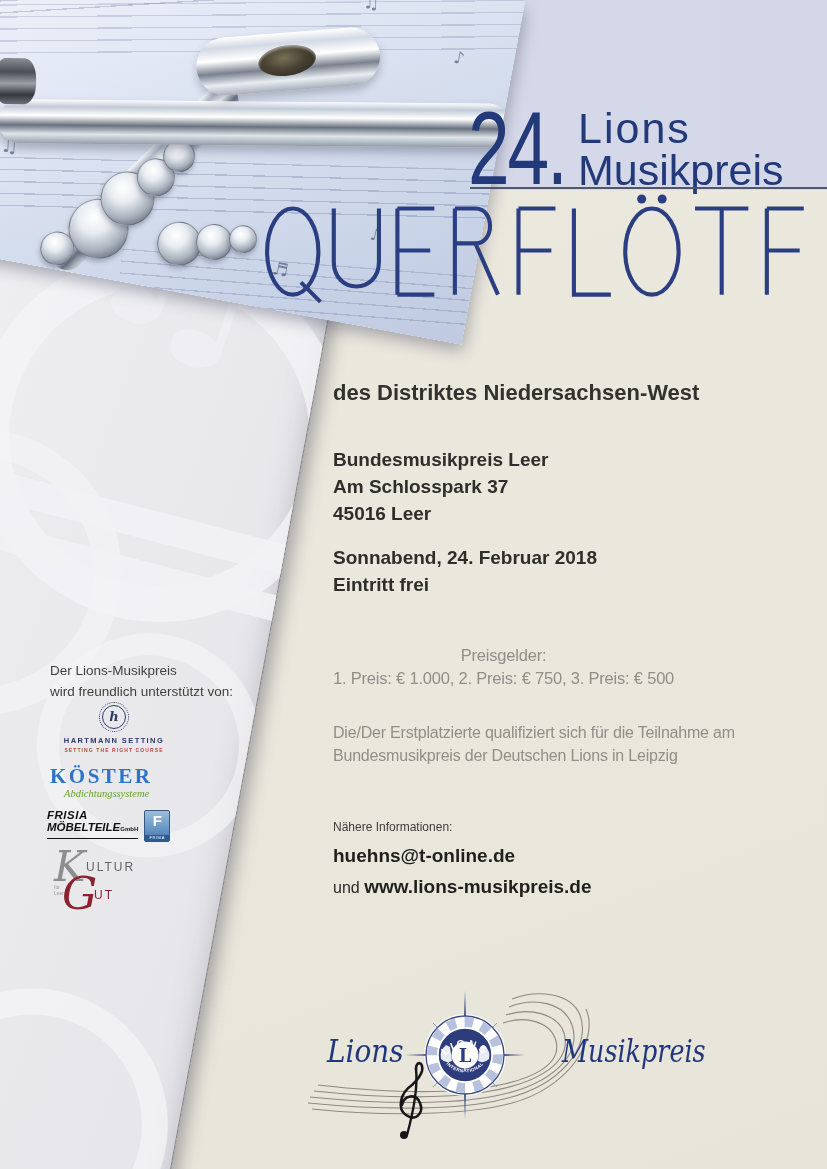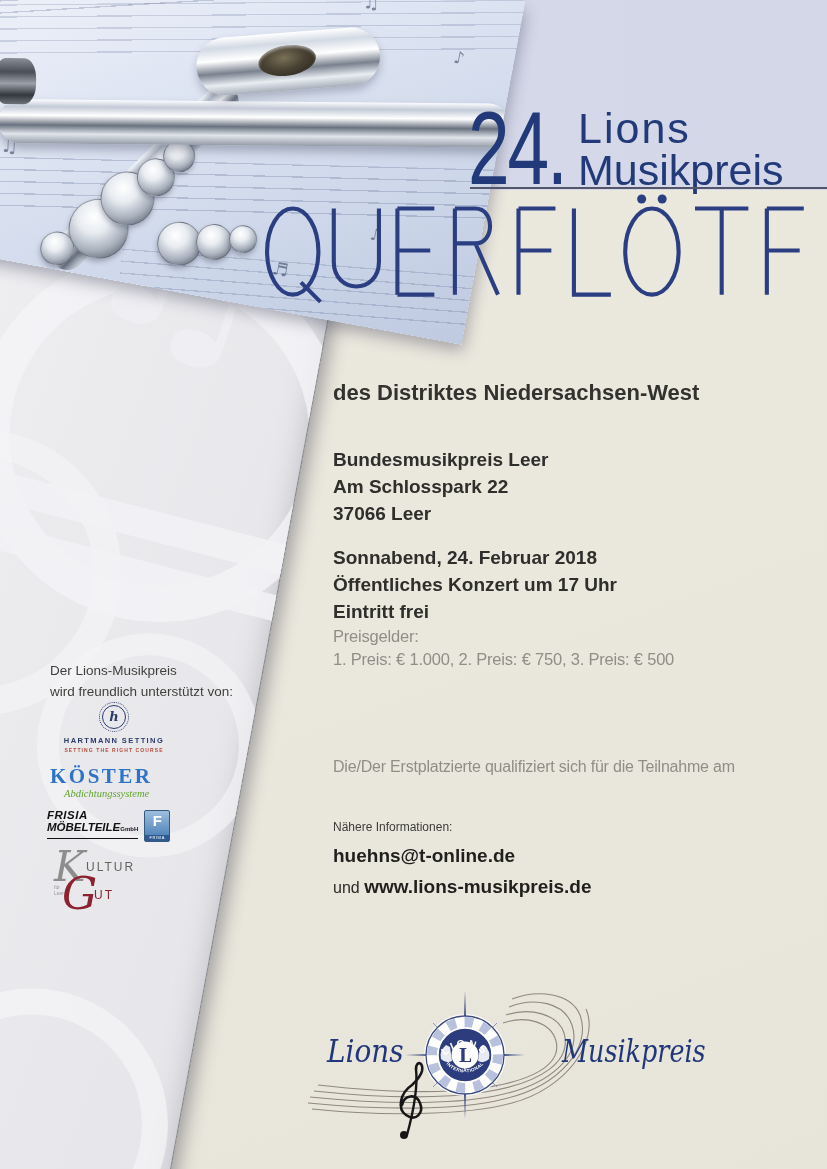--- a/index.html
+++ b/index.html
@@ -92,22 +92,22 @@
   .rule{left:470px;top:187px;width:357px;height:1.6px;background:#53566b;z-index:5;}
   .qtitle{left:264px;top:194px;z-index:5;}
 
   
   .txt{left:333px;z-index:5;color:#2e2e2b;}
   .subtitle{top:380px;font-size:22px;font-weight:bold;color:#32322e;}
   .block{font-size:19px;font-weight:bold;line-height:27px;}
   .venue{top:446px;}
   .event{top:544px;}
   .gray{color:#8f8f88;font-weight:normal;font-size:16.5px;line-height:23px;letter-spacing:-.2px;}
-  .prizes{top:625px;}
-  .qual{top:721px;font-size:16px;margin-top:34px;}
+  .prizes{top:644px;text-align:center;}
+  .qual{top:721px;font-size:16px;}
   .infoh{top:820px;font-size:12px;font-weight:normal;color:#3c3c38;}
   .email{top:845px;font-size:19px;font-weight:bold;color:#1f1f1d;}
   .web{top:876px;font-size:16px;font-weight:normal;color:#2a2a27;}
   .web b{font-size:19px;color:#1f1f1d;}
 
   
   .sideintro{left:50px;top:660px;z-index:5;font-size:13.5px;line-height:21px;color:#3f3f3c;}
   .hartmann{left:44px;top:705px;width:140px;z-index:5;text-align:center;}
   .hr-circle{width:22px;height:22px;margin:0 auto;border:1px solid #2c3a6b;border-radius:50%;position:relative;
     color:#2c3a6b;font-family:"DejaVu Serif",serif;font-style:italic;font-weight:bold;font-size:13px;line-height:21px;}
@@ -218,37 +218,37 @@
     <g fill="#2b3e82">
       <circle cx="368" cy="4.8" r="4.4"></circle>
         <circle cx="388" cy="4.8" r="4.4"></circle>
     </g>
   </svg>
 
   <div class="abs txt subtitle">des Distriktes Niedersachsen-West</div>
 
   <div class="abs txt block venue">
     <div>Bundesmusikpreis Leer</div>
-    <div>Am Schlosspark 22</div>
-    <div>37066 Leer</div>
+    <div>Am Schlosspark 37</div>
+    <div>45016 Leer</div>
   </div>
 
   <div class="abs txt block event">
     <div>Sonnabend, 24. Februar 2018</div>
-    <div>Öffentliches Konzert um 17 Uhr</div>
     <div>Eintritt frei</div>
   </div>
 
   <div class="abs txt gray prizes">
     <div>Preisgelder:</div>
     <div>1. Preis: € 1.000, 2. Preis: € 750, 3. Preis: € 500</div>
   </div>
 
   <div class="abs txt gray qual">
     <div>Die/Der Erstplatzierte qualifiziert sich für die Teilnahme am</div>
+    <div>Bundesmusikpreis der Deutschen Lions in Leipzig</div>
   </div>
 
   <div class="abs txt infoh">Nähere Informationen:</div>
   <div class="abs txt email">huehns@t-online.de</div>
   <div class="abs txt web"><span>und </span><b>www.lions-musikpreis.de</b></div>
 
   <div class="abs sideintro">
     <div>Der Lions-Musikpreis</div>
     <div>wird freundlich unterstützt von:</div>
   </div>

